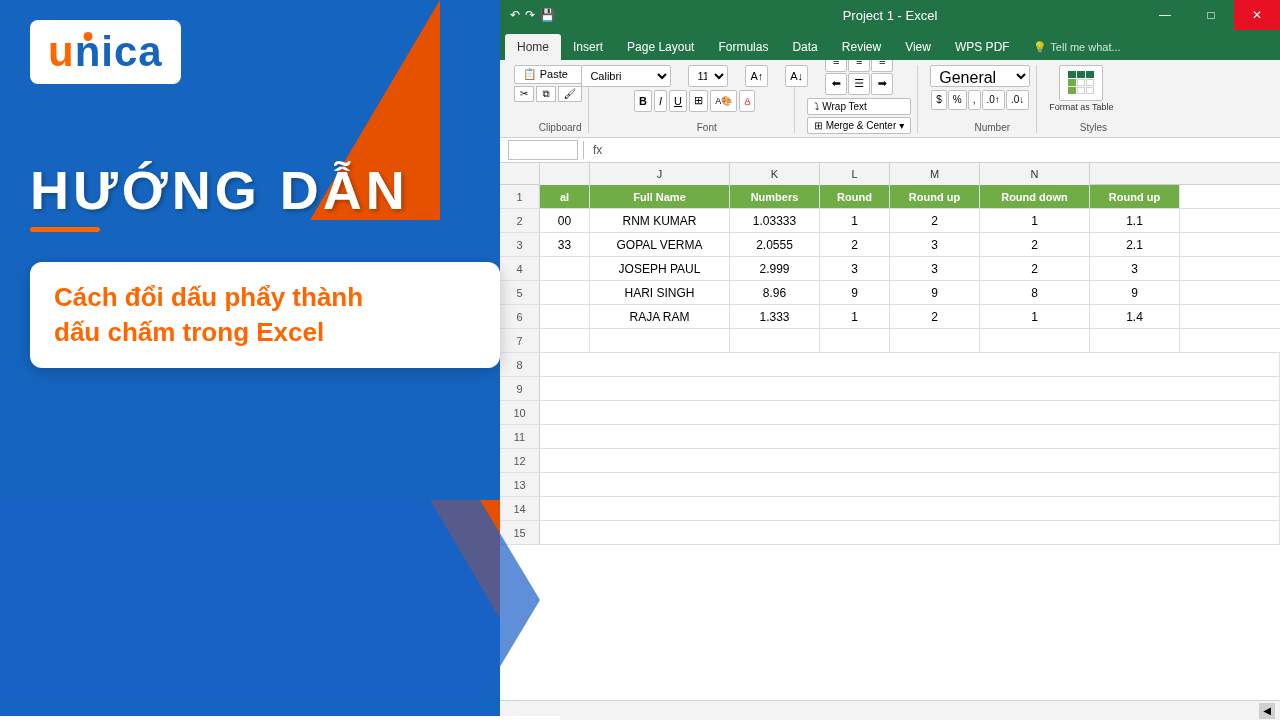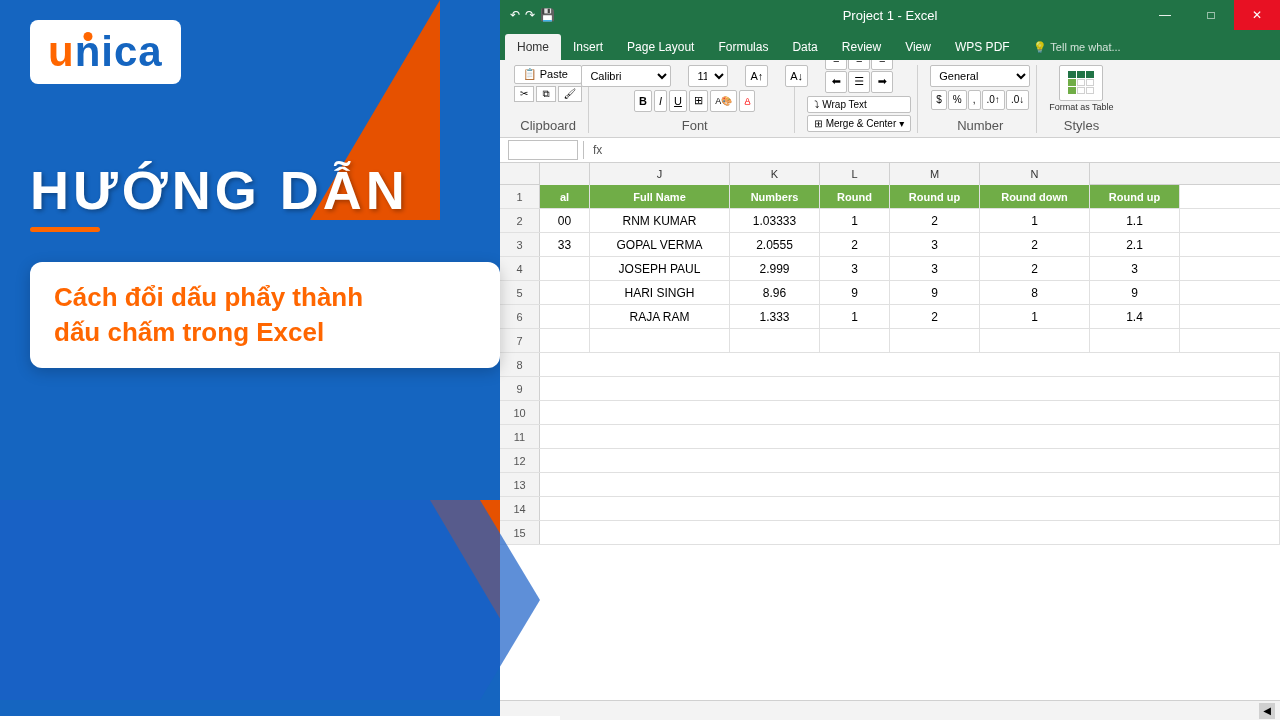--- a/index.html
+++ b/index.html
@@ -96,23 +96,24 @@
       flex-direction: column;
       align-items: center;
       padding: 0 6px;
       border-right: 1px solid #d0d0d0;
       height: 68px;
       justify-content: center;
       gap: 3px;
     }
     .ribbon-group:last-child { border-right: none; }
     .ribbon-group-label {
-      font-size: 13px;
+      font-size: 10px;
       color: #555;
       margin-top: auto;
+      margin-left: 24px;
     }
 
     
     .font-controls {
       display: flex;
       gap: 17px;
       align-items: center;
     }
     .font-select {
       background: white;
@@ -182,21 +183,21 @@
       gap: 3px;
       white-space: nowrap;
     }
 
     
     .number-select {
       background: white;
       border: 1px solid #c0c0c0;
       border-radius: 2px;
       padding: 2px 4px;
-      font-size: 11px;
+      font-size: 16px;
       height: 22px;
       width: 100px;
     }
     .number-format-btns {
       display: flex;
       gap: 1px;
     }
     .num-btn {
       background: white;
       border: 1px solid #c0c0c0;

